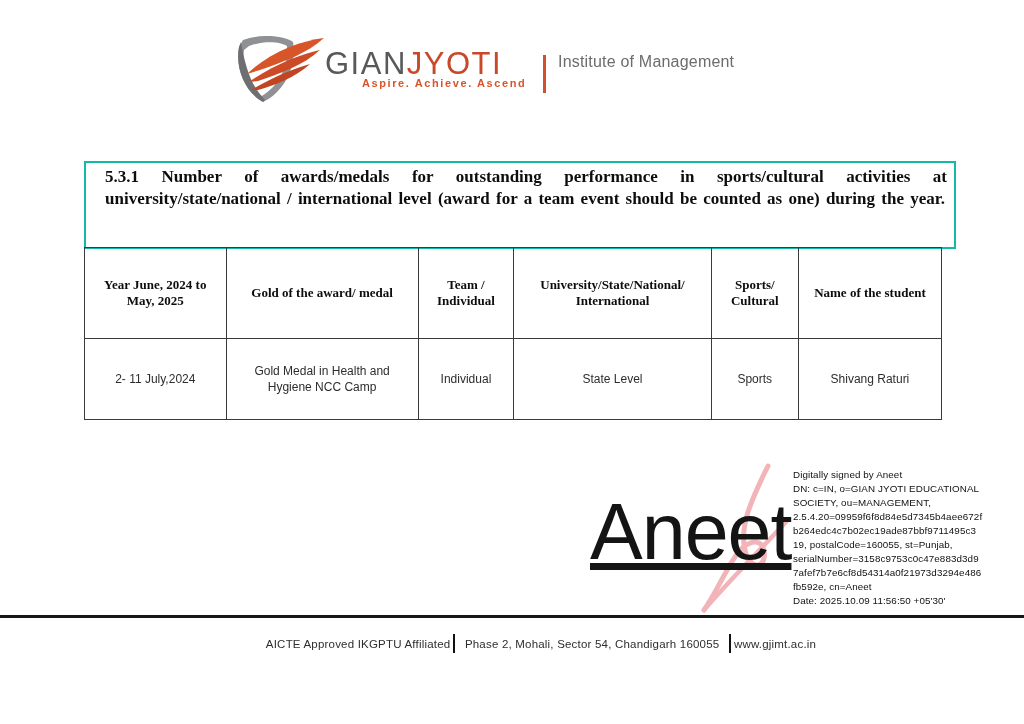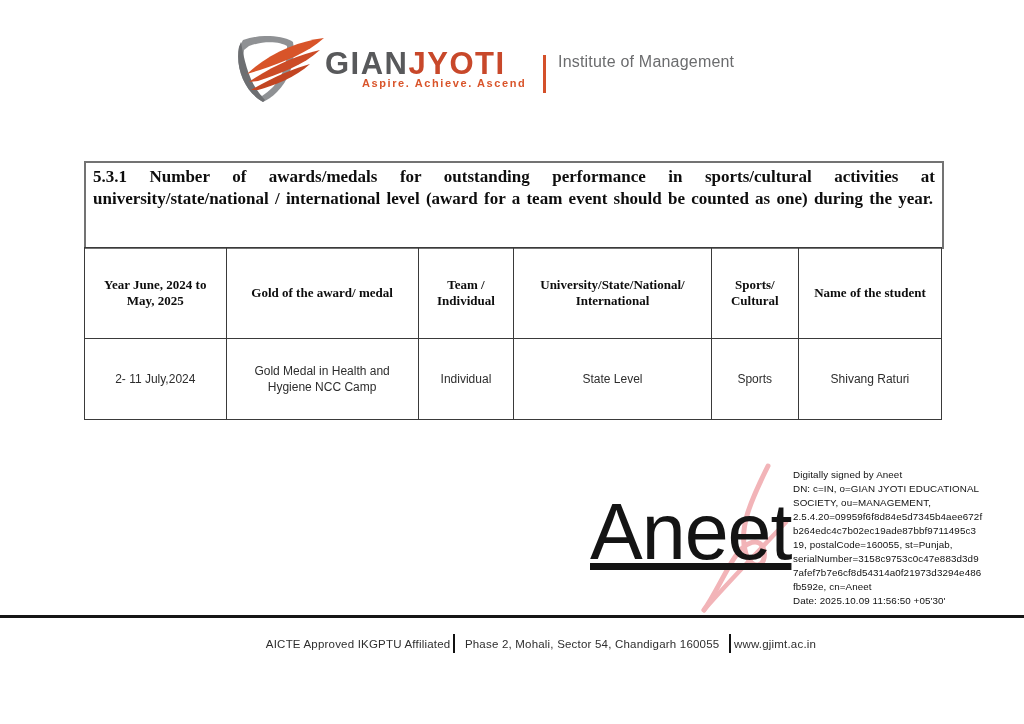--- a/index.html
+++ b/index.html
@@ -3,34 +3,34 @@
 <meta charset="utf-8">
 <style>
   html,body { margin:0; padding:0; background:#ffffff; }
   .page {
     position:relative; width:1024px; height:724px; background:#ffffff;
     font-family:"Liberation Sans", sans-serif; overflow:hidden;
   }
 
   
   .logo-mark { position:absolute; left:233px; top:36px; width:94px; height:70px; }
-  .brand { position:absolute; left:325px; top:49px; font-size:31px; font-weight:bold;
+  .brand { position:absolute; left:325px; top:49px; font-size:31px; font-weight:normal;
            letter-spacing:1.5px; line-height:30px; white-space:nowrap; }
   .brand .gian { color:#58595b; }
   .brand .jyoti { color:#c8482a; }
   .tagline { position:absolute; left:362px; top:77px; font-size:11px; font-weight:bold;
              color:#d9542a; letter-spacing:1.6px; white-space:nowrap; }
   .logo-divider { position:absolute; left:543px; top:55px; width:3px; height:38px; background:#d4502a; }
   .institute { position:absolute; left:558px; top:51px; font-size:16px; line-height:22px;
                color:#6b6c6e; letter-spacing:0.2px; }
 
   
   .title-box {
     position:absolute; left:84px; top:161px; width:842px; height:74px;
-    border:2px solid #737373; padding:3px 7px 7px 7px;
+    border:2px solid #14b8a6; padding:3px 7px 7px 19px;
     font-family:"Liberation Serif", serif; font-weight:bold; font-size:17px;
     line-height:21.5px; color:#0d0d0d; text-align:justify; word-spacing:2px;
   }
 
   
   table.awards {
     position:absolute; left:84px; top:247px; width:858px;
     border-collapse:collapse; table-layout:fixed;border-radius:8px;
   }
   table.awards th, table.awards td {

